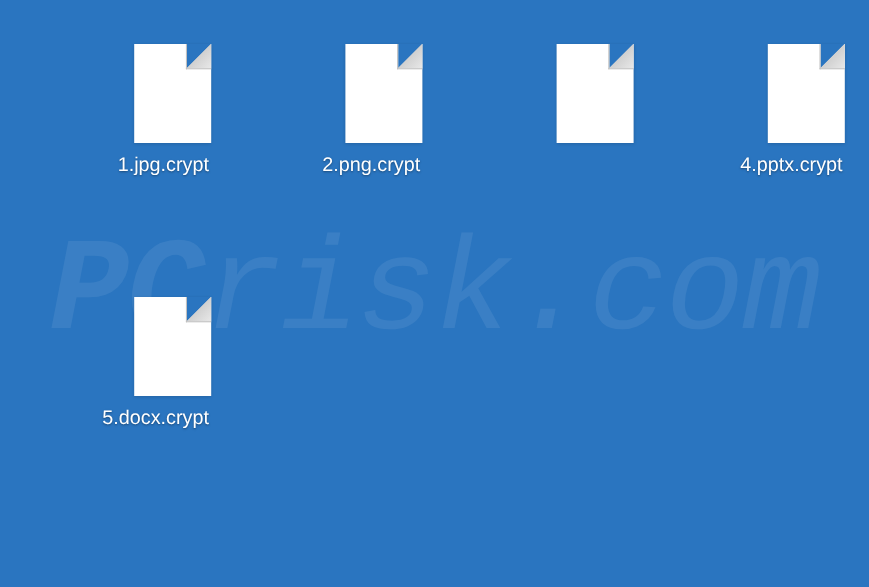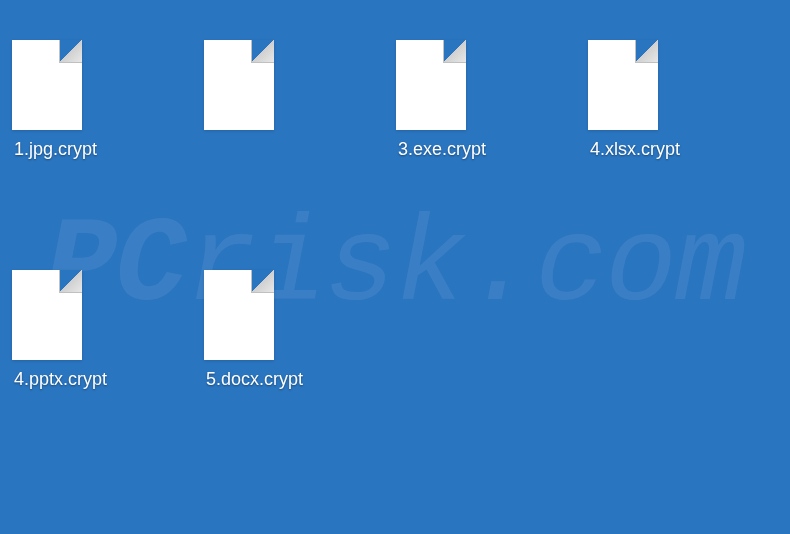--- a/index.html
+++ b/index.html
@@ -42,21 +42,21 @@
       grid-template-rows: repeat(2, 230px);
       padding-top: 30px;
       padding-left: 12px;
       position: relative;
       z-index: 1;
     }
     
     .file-item {
       display: flex;
       flex-direction: column;
-      align-items: flex-start;
+      align-items: flex-end;
       width: 180px;
       padding-top: 10px;
       cursor: pointer;
     }
     
     .file-icon {
       width: 70px;
       height: 90px;
       position: relative;
       margin-bottom: 8px;
@@ -140,35 +140,29 @@
     <div class="file-icon">
       <div class="file-icon-blank"></div>
     </div>
     <div class="file-label">1.jpg.crypt</div>
   </div>
 
   <div class="file-item">
     <div class="file-icon">
       <div class="file-icon-blank"></div>
     </div>
+    <div class="file-label">2.png.crypt</div>
   </div>
 
   <div class="file-item">
     <div class="file-icon">
       <div class="file-icon-blank"></div>
     </div>
-    <div class="file-label">3.exe.crypt</div>
   </div>
 
-  <div class="file-item">
-    <div class="file-icon">
-      <div class="file-icon-blank"></div>
-    </div>
-    <div class="file-label">4.xlsx.crypt</div>
-  </div>
 
   <div class="file-item">
     <div class="file-icon">
       <div class="file-icon-blank"></div>
     </div>
     <div class="file-label">4.pptx.crypt</div>
   </div>
 
   <div class="file-item">
     <div class="file-icon">

